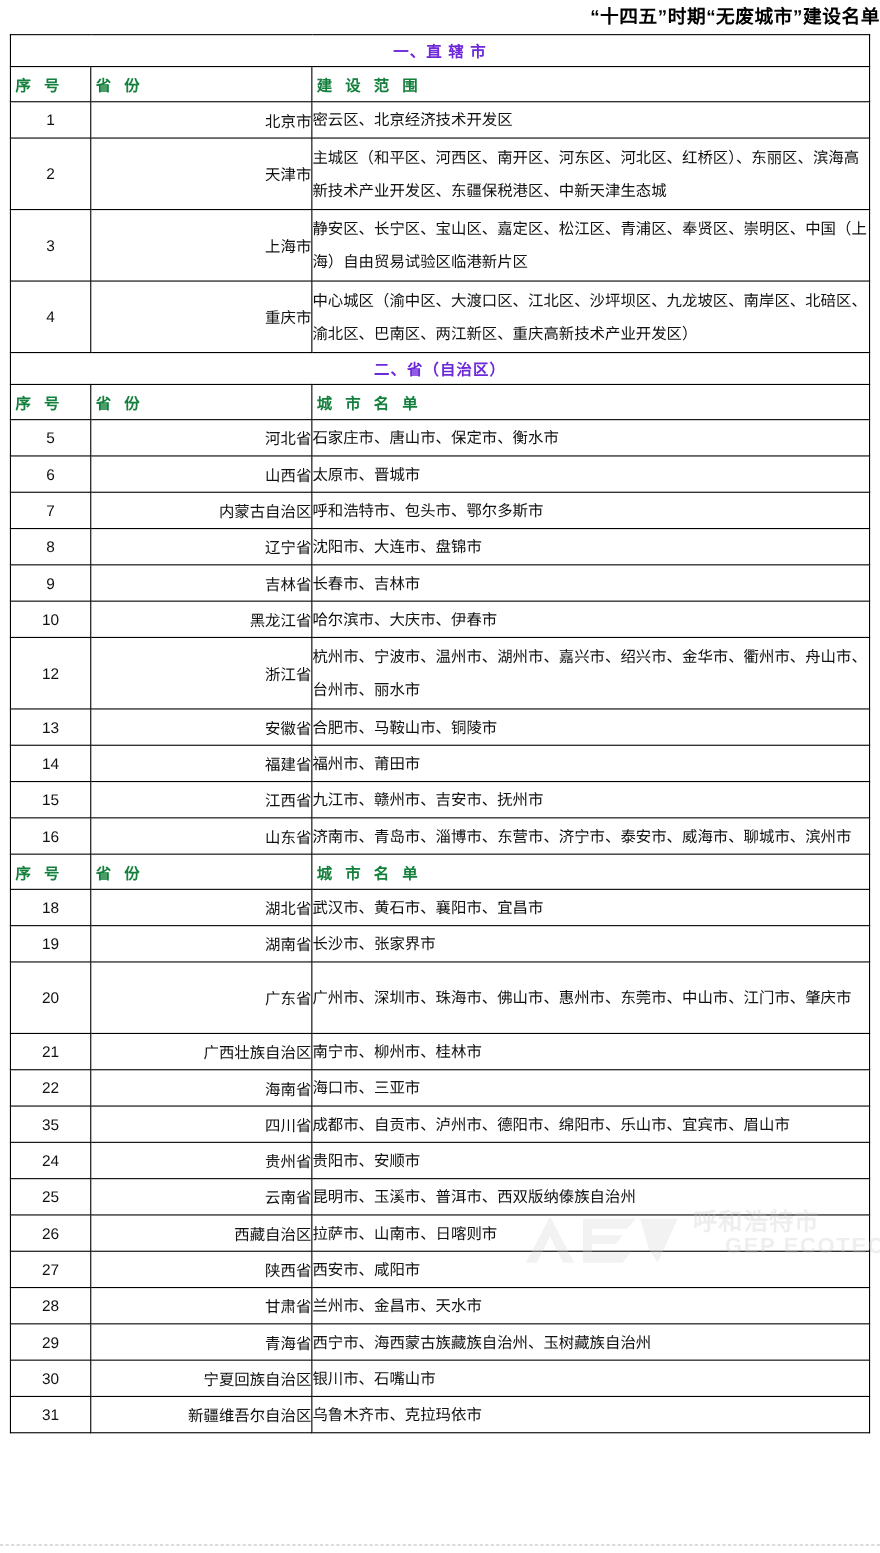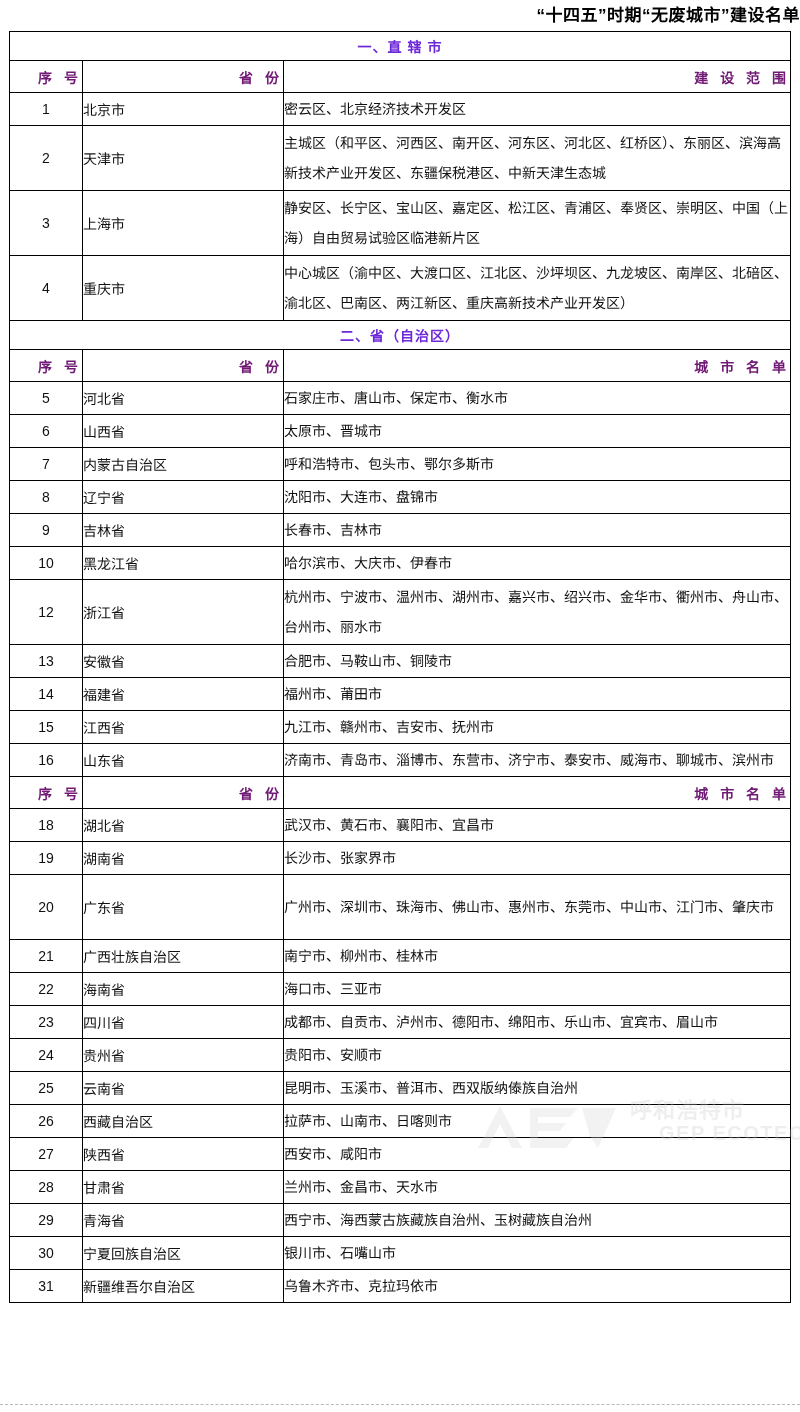--- a/index.html
+++ b/index.html
@@ -98,38 +98,38 @@
     text-align: center;
     font-size: 14px;
     font-weight: bold;
     color: #6d28d9;
     height: 28px;
     letter-spacing: 1px;
   }
 
   
   td.head-cell {
-    text-align: right;
-    font-size: 14px;
-    font-weight: bold;
-    color: #701a75;
+    text-align: left;
+    font-size: 14px;
+    font-weight: bold;
+    color: #15803d;
     height: 31px;
     letter-spacing: 4px;
     text-indent: 4px;
   }
 
   
   td.idx-cell {
     text-align: center;
     font-size: 14px;
     color: #111;
     height: 32px;
   }
   td.prov-cell {
-    text-align: left;
+    text-align: right;
     font-size: 14px;
     color: #111;
   }
   td.body-cell {
     text-align: left;
     font-size: 14px;
     color: #111;
     padding: 4px 7px 4px 9px;
     line-height: 30px;
     word-break: break-all;
@@ -285,21 +285,21 @@
         <td class="idx-cell">21</td>
         <td class="prov-cell">广西壮族自治区</td>
         <td class="body-cell">南宁市、柳州市、桂林市</td>
       </tr>
       <tr>
         <td class="idx-cell">22</td>
         <td class="prov-cell">海南省</td>
         <td class="body-cell">海口市、三亚市</td>
       </tr>
       <tr>
-        <td class="idx-cell">23</td>
+        <td class="idx-cell">35</td>
         <td class="prov-cell">四川省</td>
         <td class="body-cell">成都市、自贡市、泸州市、德阳市、绵阳市、乐山市、宜宾市、眉山市</td>
       </tr>
       <tr>
         <td class="idx-cell">24</td>
         <td class="prov-cell">贵州省</td>
         <td class="body-cell">贵阳市、安顺市</td>
       </tr>
       <tr>
         <td class="idx-cell">25</td>

